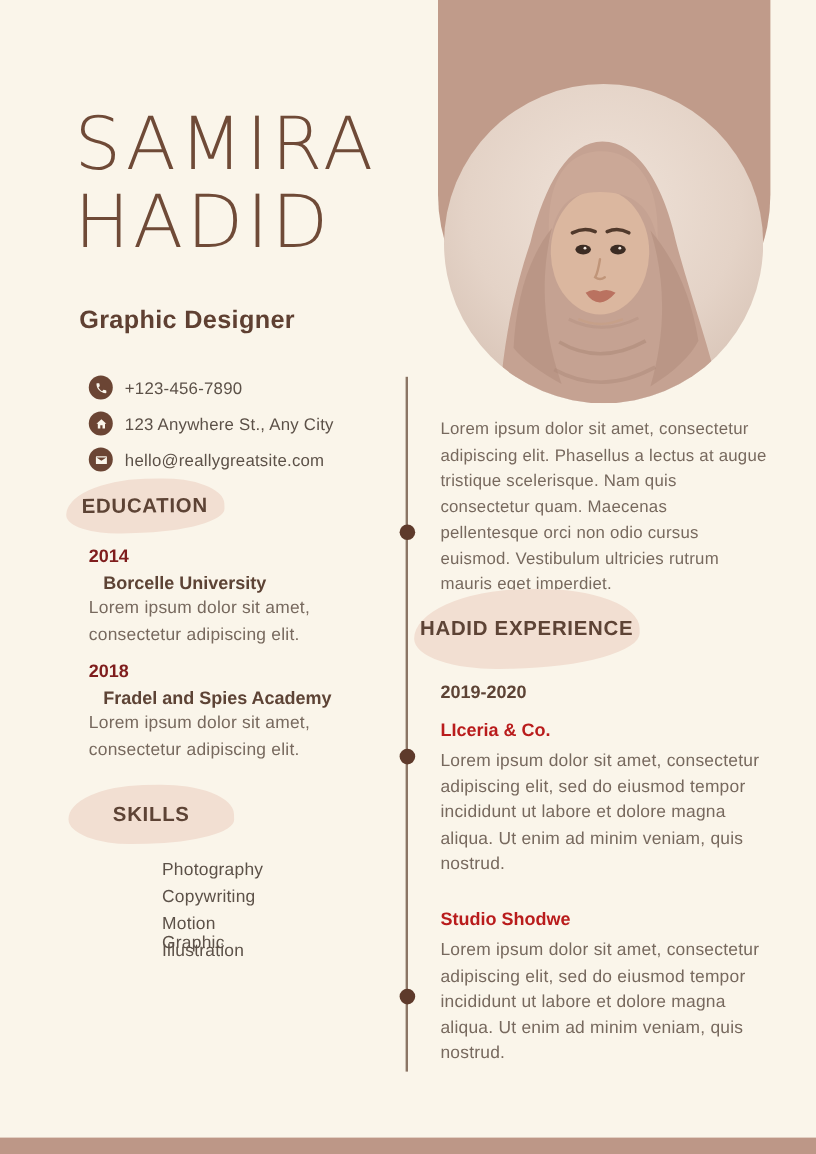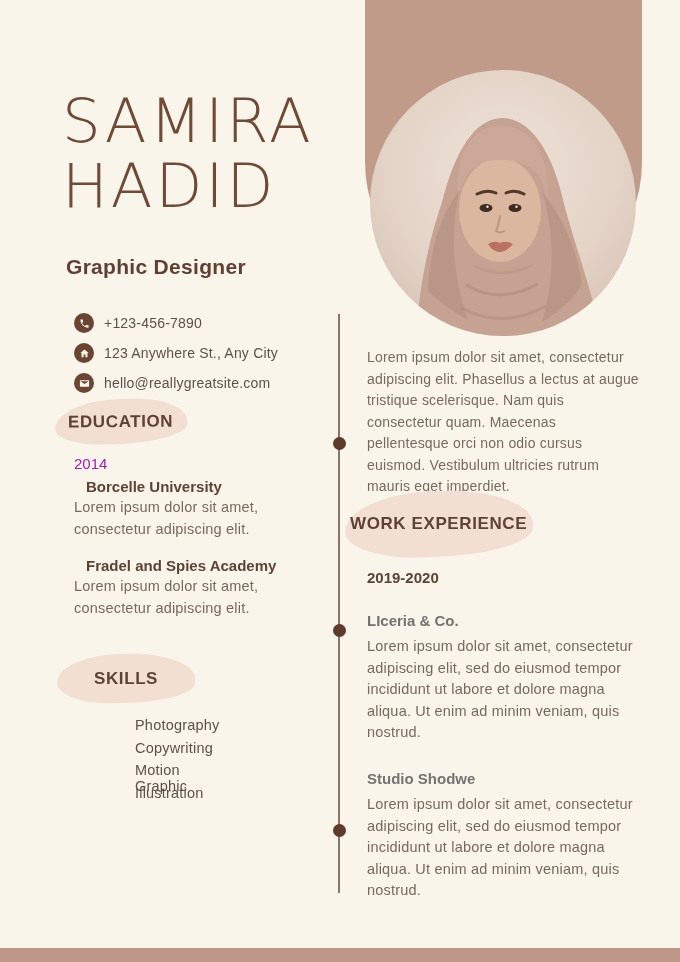--- a/index.html
+++ b/index.html
@@ -33,21 +33,21 @@
     border-radius:55% 45% 62% 38% / 70% 55% 45% 40%;transform:rotate(-1.5deg);}
   .blob-skills{left:57px;top:654px;width:138px;height:49px;
     border-radius:50% 50% 58% 42% / 62% 58% 42% 48%;transform:rotate(-1deg);}
   .blob-work{left:345px;top:491px;width:188px;height:66px;
     border-radius:52% 48% 60% 40% / 64% 55% 45% 42%;transform:rotate(-1deg);}
   .section-heading{color:#5D4335;font-weight:700;font-size:17px;letter-spacing:0.6px;transform:rotate(1deg);}
 
   
   .edu-entry{position:absolute;left:74px;width:230px;}
   .edu-entry.e1{top:455px;} .edu-entry.e2{top:551px;}
-  .entry-year{font-size:15px;font-weight:400;color:#a21caf;}
+  .entry-year{font-size:15px;font-weight:700;color:#7f1d1d;}
   .entry-school{font-size:15px;font-weight:700;color:#5D4335;margin-top:6px;margin-left:12px;}
   .entry-desc{font-size:14.5px;color:#77695E;line-height:22px;margin-top:1px;letter-spacing:0.2px;}
 
   
   .skills-list{position:absolute;left:74px;top:717px;width:220px;}
   .skill-row{display:flex;align-items:center;height:22.5px;flex-direction:column;}
   .skill-label{width:98px;font-size:14.5px;color:#5C5148;letter-spacing:0.2px;flex:0 0 98px;}
   .skill-bar{width:118px;height:11px;background:#DCC3A3;border-radius:6px;overflow:hidden;}
   .skill-fill{height:100%;background:#6A4733;border-radius:6px;}
 
@@ -55,21 +55,21 @@
   .timeline-line{position:absolute;left:338px;top:314px;width:2px;height:579px;background:#8B7565;}
   .timeline-dot{position:absolute;width:13px;height:13px;border-radius:50%;background:#5E3A2B;left:333px;}
   .dot1{top:437px;} .dot2{top:624px;} .dot3{top:824px;}
 
   
   .profile-text{position:absolute;left:367px;top:347px;width:272px;
     font-size:14px;line-height:21.5px;color:#77695E;letter-spacing:0.2px;}
   .work-entry{position:absolute;left:367px;width:274px;}
   .work-entry.w1{top:569px;} .work-entry.w2{top:744px;}
   .work-years{font-size:15px;font-weight:700;color:#5D4335;}
-  .work-company{font-size:15px;font-weight:700;color:#737373;margin-top:26px;}
+  .work-company{font-size:15px;font-weight:700;color:#b91c1c;margin-top:14px;}
   .work-desc{font-size:14.5px;color:#77695E;line-height:21.5px;margin-top:7px;letter-spacing:0.2px;}
 
   
   .footer-bar{position:absolute;left:0;top:948px;width:680px;height:14px;background:#BD9787;}
 </style>
 </head>
 <body>
 
 <div class="page">
 
@@ -151,20 +151,21 @@
 
   <div class="blob blob-edu">
     <span class="section-heading">EDUCATION</span>
   </div>
   <div class="edu-entry e1">
     <div class="entry-year">2014</div>
     <div class="entry-school">Borcelle University</div>
     <div class="entry-desc">Lorem ipsum dolor sit amet, consectetur adipiscing elit.</div>
   </div>
   <div class="edu-entry e2">
+    <div class="entry-year">2018</div>
     <div class="entry-school">Fradel and Spies Academy</div>
     <div class="entry-desc">Lorem ipsum dolor sit amet, consectetur adipiscing elit.</div>
   </div>
 
   <div class="blob blob-skills">
     <span class="section-heading">SKILLS</span>
   </div>
   <div class="skills-list">
     <div class="skill-row">
       <span class="skill-label">Photography</span>
@@ -185,21 +186,21 @@
   </div>
 
   <div class="timeline-line"></div>
   <div class="timeline-dot dot1"></div>
   <div class="timeline-dot dot2"></div>
   <div class="timeline-dot dot3"></div>
 
   <div class="profile-text">Lorem ipsum dolor sit amet, consectetur adipiscing elit. Phasellus a lectus at augue tristique scelerisque. Nam quis consectetur quam. Maecenas pellentesque orci non odio cursus euismod. Vestibulum ultricies rutrum mauris eget imperdiet.</div>
 
   <div class="blob blob-work">
-    <span class="section-heading">WORK EXPERIENCE</span>
+    <span class="section-heading">HADID EXPERIENCE</span>
   </div>
   <div class="work-entry w1">
     <div class="work-years">2019-2020</div>
     <div class="work-company">LIceria &amp; Co.</div>
     <div class="work-desc">Lorem ipsum dolor sit amet, consectetur adipiscing elit, sed do eiusmod tempor incididunt ut labore et dolore magna aliqua. Ut enim ad minim veniam, quis nostrud.</div>
   </div>
   <div class="work-entry w2">
     <div class="work-company">Studio Shodwe</div>
     <div class="work-desc">Lorem ipsum dolor sit amet, consectetur adipiscing elit, sed do eiusmod tempor incididunt ut labore et dolore magna aliqua. Ut enim ad minim veniam, quis nostrud.</div>
   </div>

